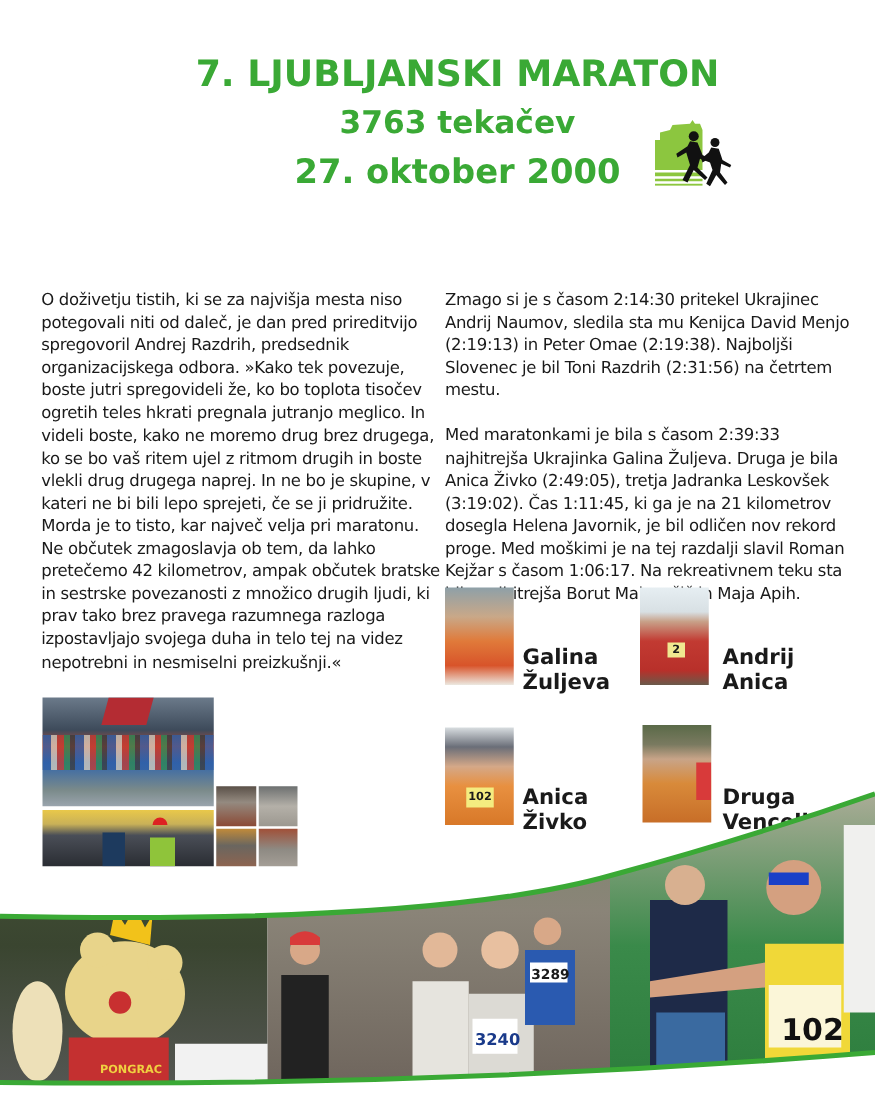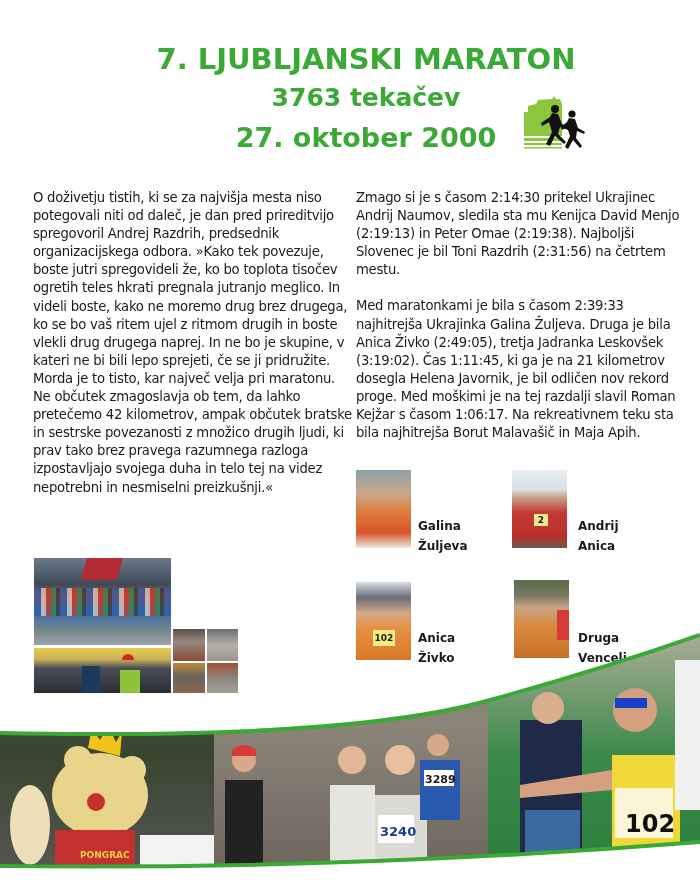--- a/index.html
+++ b/index.html
@@ -2,29 +2,29 @@
 <html><head>
 <meta charset="utf-8">
 <style>
   html,body{margin:0;padding:0;background:#fff;}
   body{width:700px;height:893px;position:relative;overflow:hidden;font-family:"DejaVu Sans",sans-serif;color:#1a1a1a;}
   .title{position:absolute;left:16px;width:700px;text-align:center;color:#3aa935;font-weight:bold;font-family:"DejaVu Sans",sans-serif;letter-spacing:0px;}
   .t1{top:42px;font-size:29px;}
   .t2{top:83px;font-size:25px;}
   .t3{top:122px;font-size:27px;}
   .logo{position:absolute;left:522px;top:96px;width:66px;height:56px;}
-  .col{position:absolute;font-size:13.2px;line-height:18.1px;font-family:"DejaVu Sans",sans-serif;color:#1a1a1a;letter-spacing:-0.25px;}
+  .col{position:absolute;font-size:13.2px;line-height:18.1px;font-family:"DejaVu Sans",sans-serif;color:#1a1a1a;letter-spacing:-0.25px;margin-top:43px;}
   .col-left{left:33px;top:189px;width:320px;}
   .col-right{left:356px;top:189px;width:330px;}
   .col p{margin:0;}
   .col p + p{margin-top:18px;}
   b{font-weight:normal;}
   .photo{position:absolute;overflow:hidden;}
   .portrait{position:absolute;width:55px;height:78px;}
-  .pname{position:absolute;font-weight:bold;font-size:12px;line-height:20px;color:#1a1a1a;}
+  .pname{position:absolute;font-weight:bold;font-size:17px;line-height:20px;color:#1a1a1a;}
   .banner{position:absolute;left:0;top:620px;width:700px;height:273px;}
 </style>
 </head>
 <body>
 
 <div class="title t1">7. LJUBLJANSKI MARATON</div>
 <div class="title t2">3763 tekačev</div>
 <div class="title t3">27. oktober 2000</div>
 
 <svg class="logo" viewBox="0 0 66 56">

